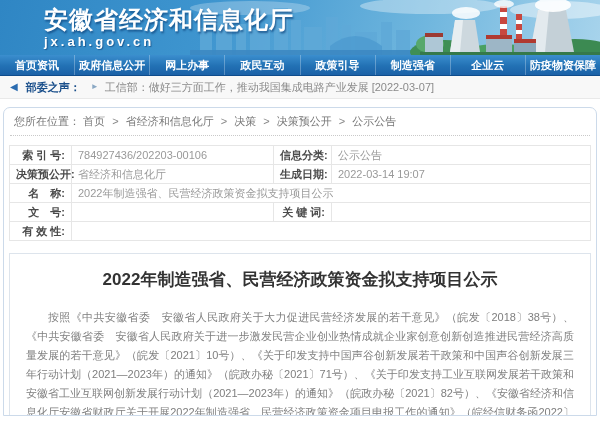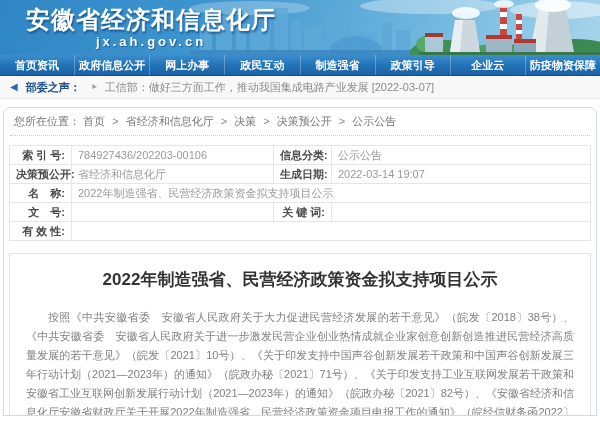--- a/index.html
+++ b/index.html
@@ -3,21 +3,21 @@
 <meta charset="utf-8">
 <style>
   * { margin:0; padding:0; box-sizing:border-box; }
   html,body { width:600px; height:437px; overflow:hidden; background:#fff;
     font-family:"Liberation Sans","DejaVu Sans",sans-serif; }
 
   
   .header { position:relative; width:600px; height:55px; overflow:hidden;
     background:linear-gradient(105deg,#2f86c4 0%,#3e95cf 35%,#6fb6de 70%,#a8d4ec 100%); }
   .cityscape { position:absolute; top:0; left:0; width:600px; height:55px; display:block; }
-  .brand { position:absolute; top:6px; left:26px; text-align:center; z-index:2; }
+  .brand { position:absolute; top:6px; left:44px; z-index:2; }
   .site-title { color:#fff; font-size:24px; font-weight:bold; letter-spacing:1px;
     text-shadow:1px 2px 2px rgba(15,70,125,.75); line-height:28px; }
   .site-url { color:#fff; font-size:13px; font-weight:bold; letter-spacing:3px;
     text-shadow:1px 1px 1px rgba(15,70,125,.7); line-height:16px; }
 
   
   .nav { display:flex; width:600px; height:21px;
     background:linear-gradient(180deg,#3b8ece 0%,#2271b4 55%,#1b61a7 100%);
     border-bottom:1px solid #0f4c8c; }
   .nav-item { flex:1; text-align:center; line-height:20px; color:#fff;
@@ -123,22 +123,22 @@
       <div class="site-title">安徽省经济和信息化厅</div>
       <div class="site-url">jx.ah.gov.cn</div>
     </div>
   </header>
 
   <nav class="nav">
     <a class="nav-item">首页资讯</a>
     <a class="nav-item">政府信息公开</a>
     <a class="nav-item">网上办事</a>
     <a class="nav-item">政民互动</a>
+    <a class="nav-item">政策引导</a>
     <a class="nav-item">制造强省</a>
-    <a class="nav-item">政策引导</a>
     <a class="nav-item">企业云</a>
     <a class="nav-item">防疫物资保障</a>
   </nav>
 
   <div class="ticker">
     <span class="spk">◀</span>
     <span class="tlabel">部委之声：</span>
     <span class="arr">►</span>
     <a class="tnews">工信部：做好三方面工作，推动我国集成电路产业发展 [2022-03-07]</a>
   </div>

